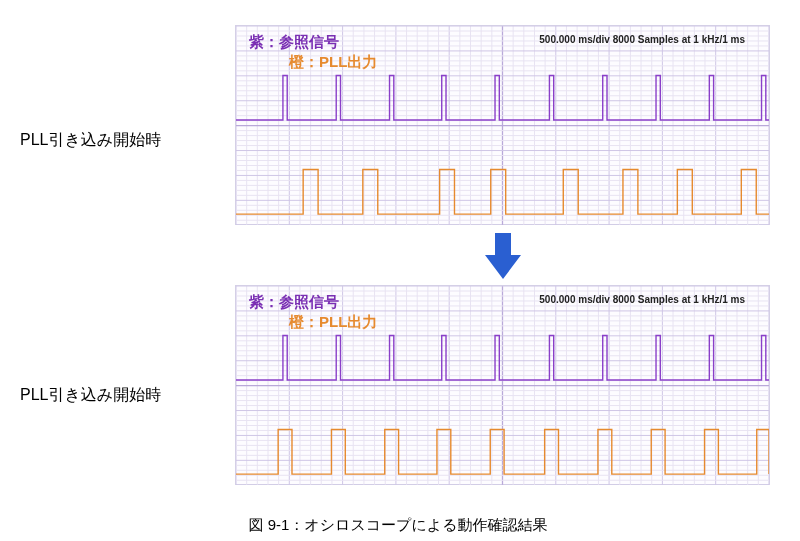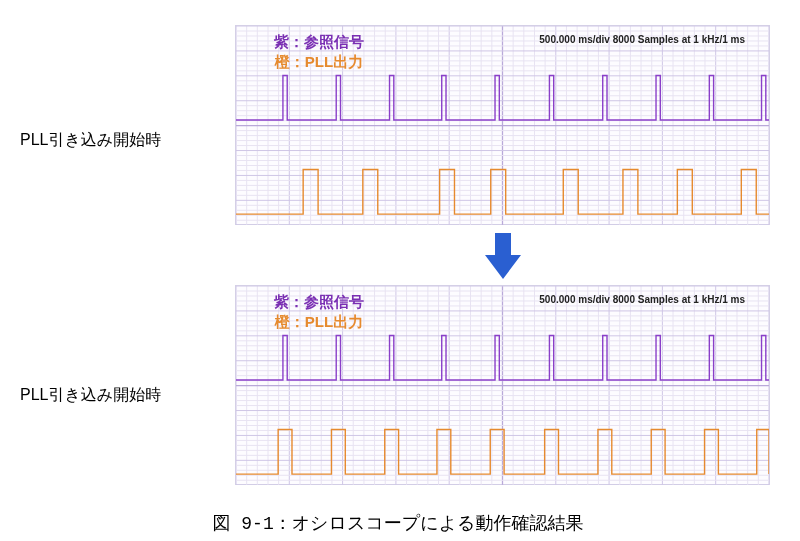--- a/index.html
+++ b/index.html
@@ -6,40 +6,40 @@
   body { width: 800px; height: 541px; background: #fff; font-family: "MS Gothic", "Hiragino Sans", sans-serif; position: relative; }
 
   .label-left { position: absolute; left: 20px; font-size: 16px; font-weight: normal; color: #000; }
   .label-top   { top: 130px; }
   .label-bottom{ top: 385px; }
 
   .scope-wrap { position: absolute; left: 235px; width: 535px; border: 1px solid #d4cfe6; background: #fdfcff; }
   .scope-top    { top: 25px;  height: 200px; }
   .scope-bottom { top: 285px; height: 200px; }
 
-  .legend { position: absolute; top: 6px; left: 38px; font-size: 15px; line-height: 1.35; font-weight: bold; z-index: 5; text-align: center; }
+  .legend { position: absolute; top: 6px; left: 13px; font-size: 15px; line-height: 1.35; font-weight: bold; z-index: 5; }
   .legend .purple { color: #7a2fb3; }
-  .legend .orange { color: #e68a2e; }
+  .legend .orange { color: #e68a2e; margin-left: 40px; }
 
   .timebase { position: absolute; top: 8px; right: 24px; font-size: 10px; color: #222; z-index: 5; font-weight: bold; }
 
   .grid { position: absolute; inset: 0; }
   .grid line.minor { stroke: #e8e3f2; stroke-width: 1; }
   .grid line.major { stroke: #cfc6e6; stroke-width: 1; }
   .grid line.mid   { stroke: #b9a9d9; stroke-width: 1.3; }
 
   .trace { position: absolute; left: 0; width: 100%; height: 100%; }
   .trace polyline { fill: none; stroke-width: 1.4; }
   .trace .ref { stroke: #8a3fc9; }
   .trace .pll { stroke: #e68a2e; }
 
   .arrow-down { position: absolute; left: 485px; top: 233px; width: 36px; height: 46px; }
   .arrow-down svg path { fill: #2a5fd1; }
 
-  .caption { position: absolute; left: 0; right: 4px; bottom: 6px; text-align: center; font-size: 18px; font-family: Liberation Mono, monospace; color: #000; }
+  .caption { position: absolute; left: 0; right: 4px; bottom: 6px; text-align: center; font-size: 15px; font-family: Liberation Sans, sans-serif; color: #000; }
 </style>
 </head>
 <body>
 
 <div class="label-left label-top">PLL引き込み開始時</div>
 <div class="label-left label-bottom">PLL引き込み開始時</div>
 
 <div class="scope-wrap scope-top">
   <div class="legend">
     <div class="purple">紫：参照信号</div>

